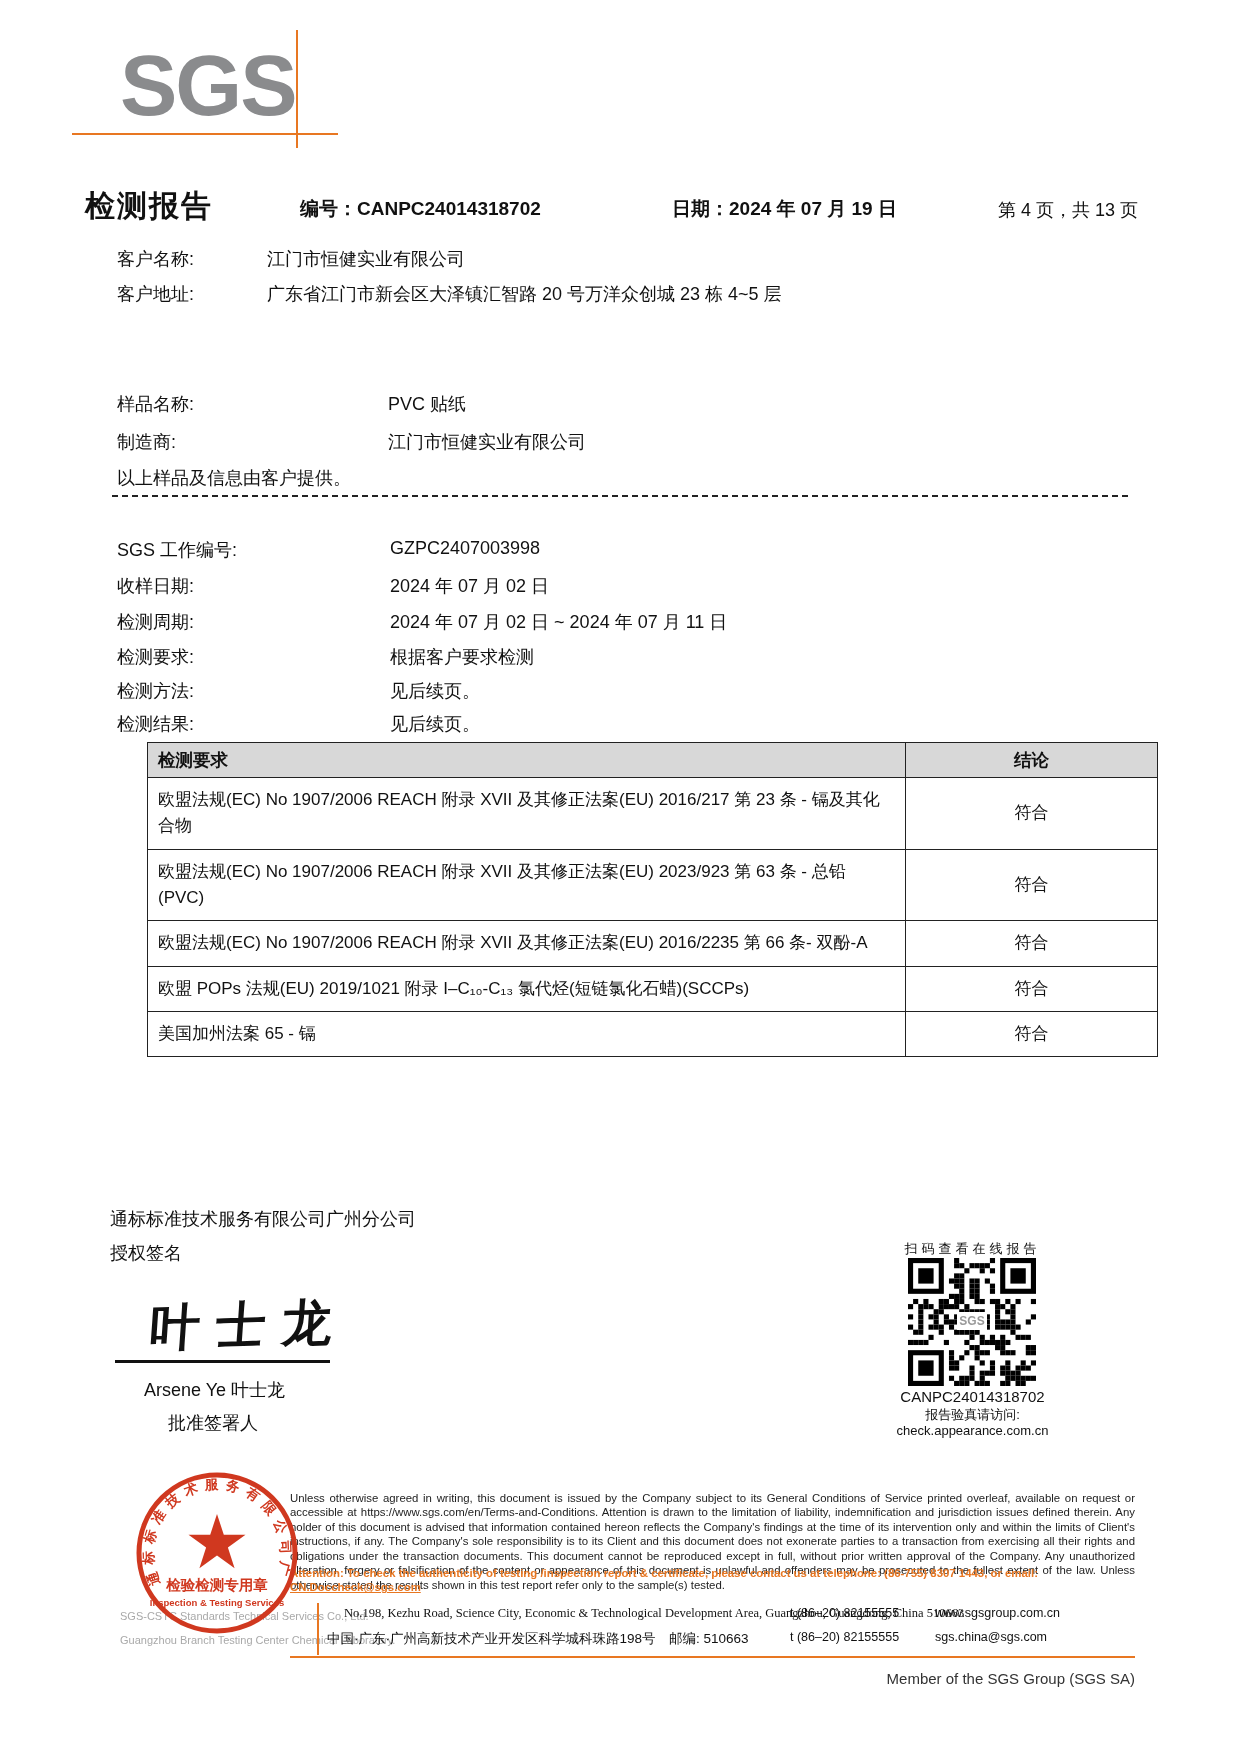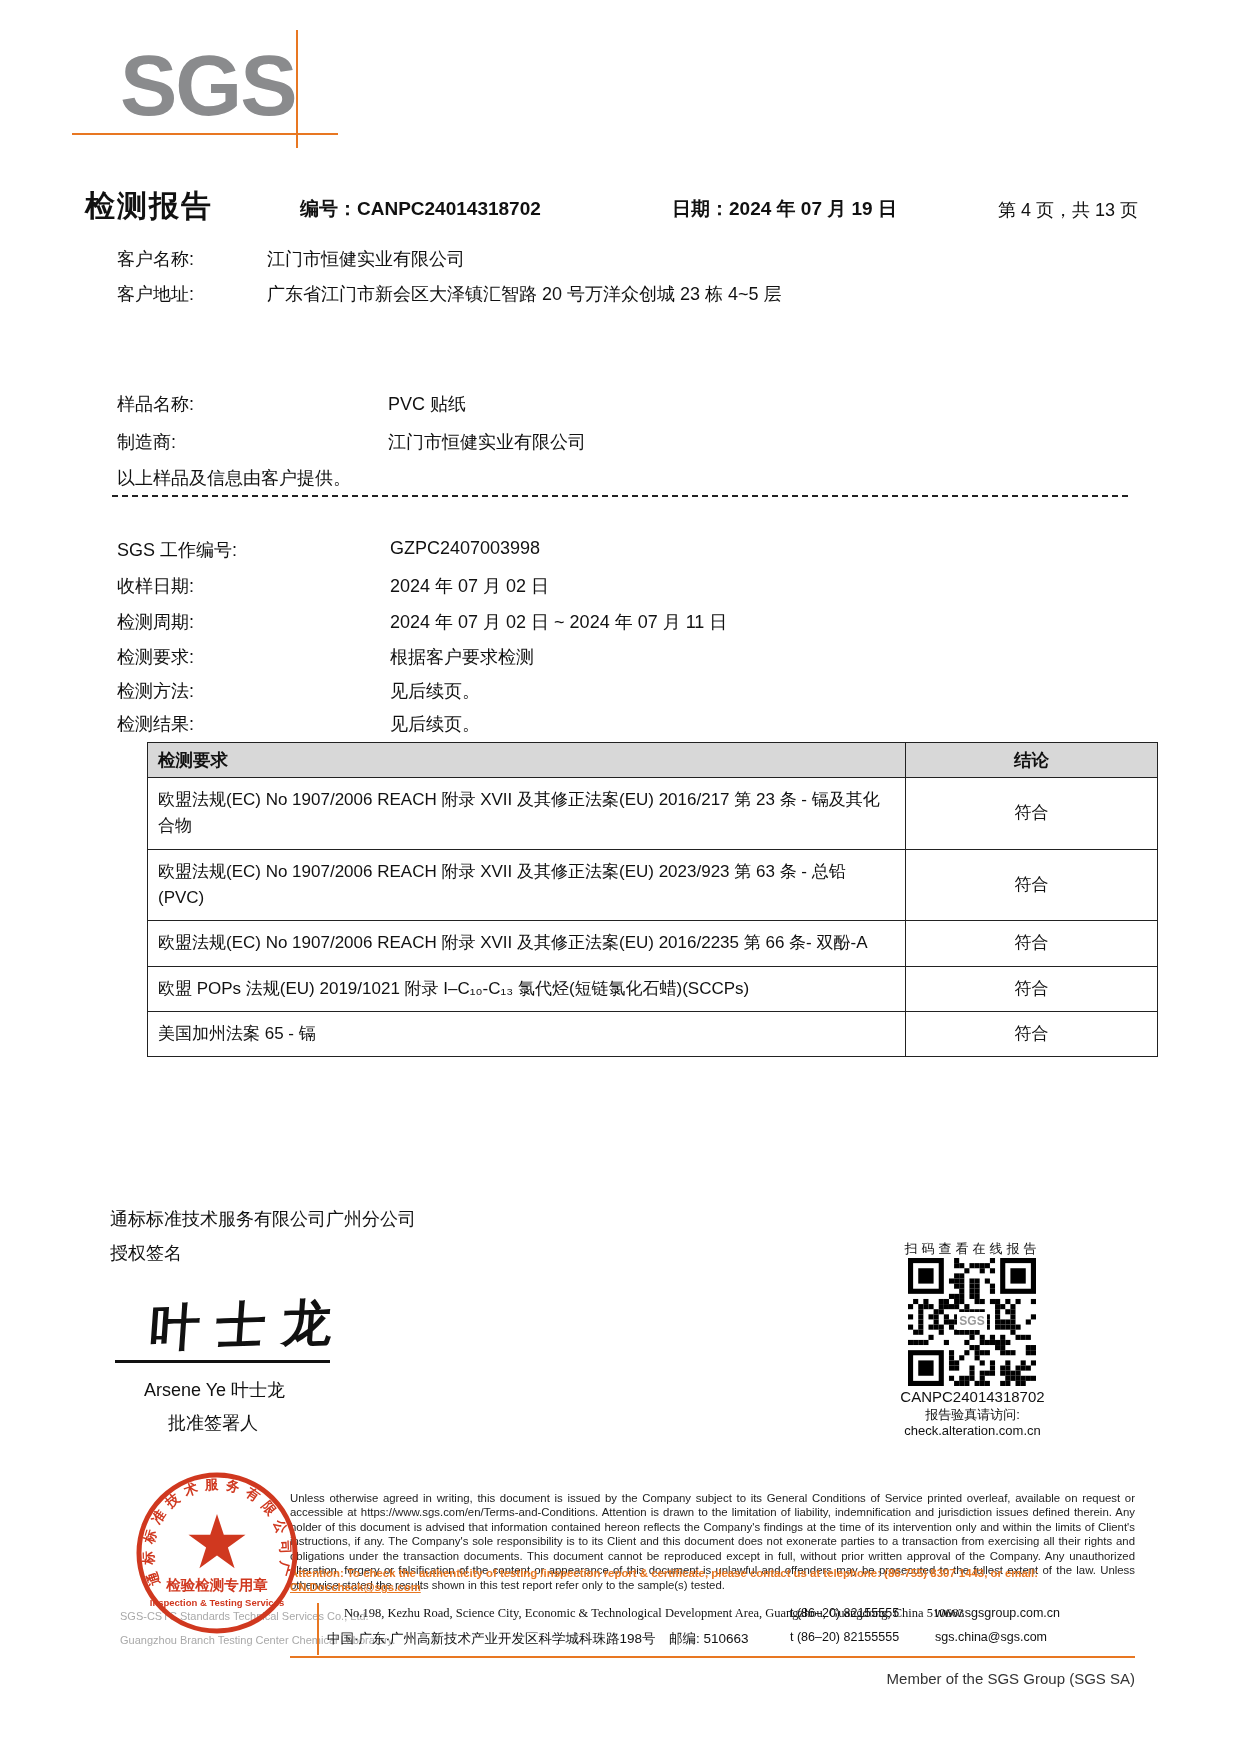--- a/index.html
+++ b/index.html
@@ -332,21 +332,21 @@
         <rect x="97.28" y="5.12" width="25.6" height="25.6" fill="#fff"></rect>
         <rect x="102.4" y="10.24" width="15.36" height="15.36" fill="#000"></rect>
         <rect x="0" y="92.16" width="35.84" height="35.84" fill="#000"></rect>
         <rect x="5.12" y="97.28" width="25.6" height="25.6" fill="#fff"></rect>
         <rect x="10.24" y="102.4" width="15.36" height="15.36" fill="#000"></rect>
       </svg>
     <div class="abs" style="left:49px;top:54px;width:30px;height:18px;background:#fff;color:#9a9a9a;font-size:12px;font-weight:bold;text-align:center;line-height:18px;">SGS</div>
   </div>
   <div class="abs qr-txt" style="left:880px;top:1388px;width:185px;">CANPC24014318702</div>
   <div class="abs qr-small" style="left:880px;top:1406px;width:185px;">报告验真请访问:</div>
-  <div class="abs qr-small" style="left:880px;top:1423px;width:185px;">check.alteration.com.cn</div>
+  <div class="abs qr-small" style="left:880px;top:1423px;width:185px;">check.appearance.com.cn</div>
 
   <div class="abs gray-co" style="left:120px;top:1610px;z-index:0;">SGS-CSTC Standards Technical Services Co., Ltd.</div>
   <div class="abs gray-co" style="left:120px;top:1634px;z-index:0;">Guangzhou Branch Testing Center Chemical Laboratory.</div>
 
   <div class="abs" style="left:132px;top:1468px;z-index:1;">
     <svg width="170" height="170" viewBox="0 0 170 170">
       <circle cx="85" cy="85" r="78" fill="none" stroke="#d0381f" stroke-width="5"></circle>
       <path id="stamp-arc" d="M 29.6,117 A 64,64 0 1 1 140.4,117" fill="none"></path>
       <text font-size="13.5" fill="#d0381f" font-weight="bold" letter-spacing="6.5">
         <textPath href="#stamp-arc" startOffset="2">通标标准技术服务有限公司广州分公司</textPath>

